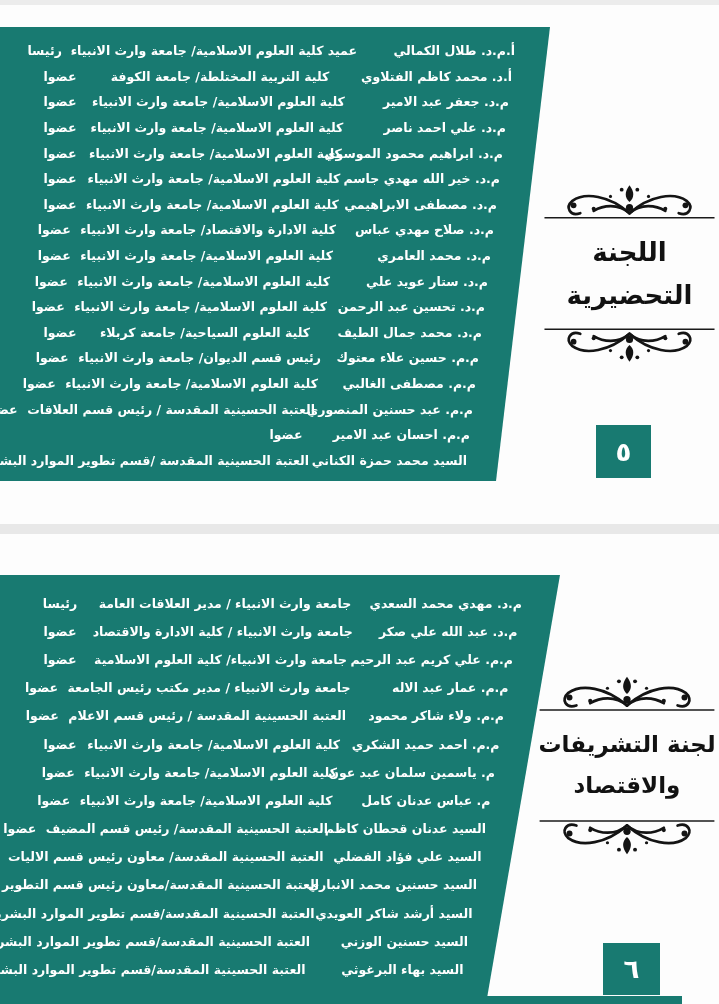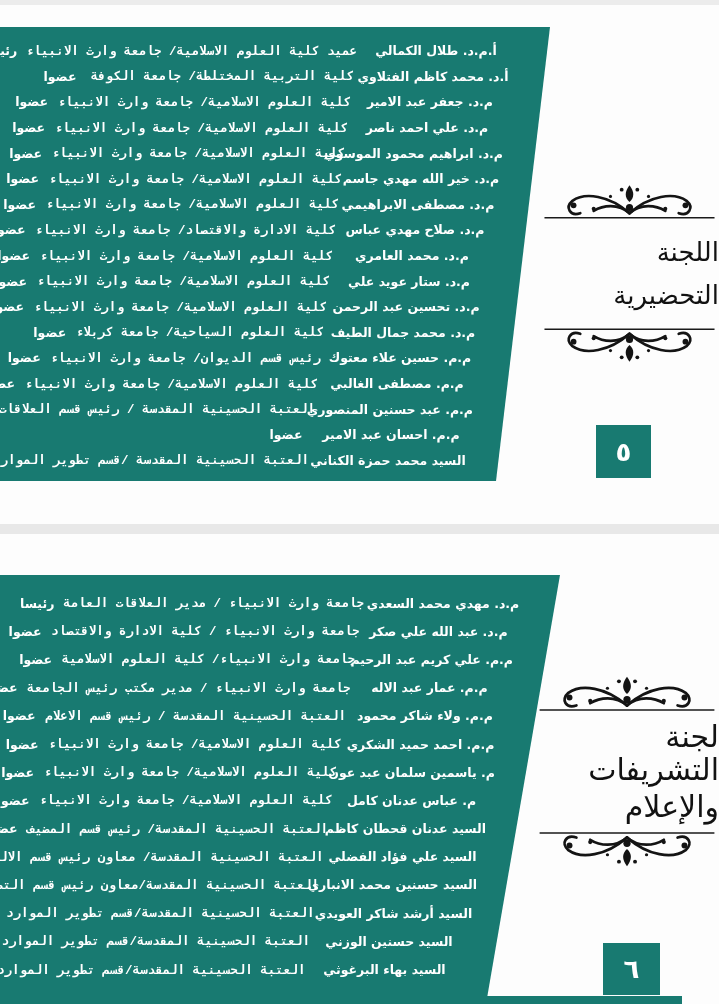--- a/index.html
+++ b/index.html
@@ -13,29 +13,29 @@
   #table1{top:27px;width:560px;height:454px;
           clip-path:polygon(0 0,550px 0,496px 100%,0 100%);padding-top:11px;box-sizing:border-box;}
   #table2{top:575px;width:570px;height:429px;
           clip-path:polygon(0 0,560px 0,486px 100%,0 100%);padding-top:14px;box-sizing:border-box;}
 
   .row{direction:rtl;display:flex;align-items:center;box-sizing:border-box;
        padding-left:34px;color:#fff;font-weight:bold;font-size:12.5px;white-space:nowrap;}
   #table1 .row{height:25.6px;width:545px;}
   #table2 .row{height:28.2px;width:556px;}
   .cell{overflow:visible;}
-  .cell.name{width:158px;flex:0 0 auto;text-align:center;}
-  .cell.affiliation{flex:1 1 auto;font-family:Liberation Mono, monospace;}
+  .cell.name{width:158px;flex:0 0 auto;text-align:right;}
+  .cell.affiliation{flex:1 1 auto;text-align:center;}
   .cell.role{width:52px;flex:0 0 auto;text-align:center;}
 
   .titleblock{position:absolute;text-align:center;color:#121212;direction:rtl;}
   #title1{left:540px;top:180px;width:179px;}
   #title2{left:535px;top:672px;width:184px;}
-  .title-line{font-weight:normal;font-size:26px;line-height:1.1;margin:14px 0;text-align:right;}
-  #title2 .title-line{font-size:30px;margin:4px 0;}
+  .title-line{font-weight:bold;font-size:26px;line-height:1.1;margin:14px 0;}
+  #title2 .title-line{font-size:23px;margin:16px 0;}
   .orn{display:block;width:100%;height:44px;}
   .orn.flip{transform:scaleY(-1);}
 
   .pagesquare{position:absolute;background:#187a71;color:#fff;display:flex;
               align-items:center;justify-content:center;font-size:26px;font-weight:bold;}
   #page1{left:596px;top:425px;width:55px;height:53px;}
   #page2{left:603px;top:943px;width:57px;height:52px;}
 </style>
 </head>
 <body>
@@ -244,21 +244,21 @@
 
   <div id="page1" class="pagesquare">
     <span>٥</span>
   </div>
 
   <div id="title2" class="titleblock">
     <svg class="orn" viewBox="0 0 160 36">
         <use href="#flourish"></use>
       </svg>
     <div class="title-line">لجنة التشريفات</div>
-    <div class="title-line">والإعلام</div>
+    <div class="title-line">والاقتصاد</div>
     <svg class="orn flip" viewBox="0 0 160 36">
         <use href="#flourish"></use>
       </svg>
   </div>
 
   <div id="page2" class="pagesquare">
     <span>٦</span>
   </div>
 
   <div class="bottomstrip"></div>

